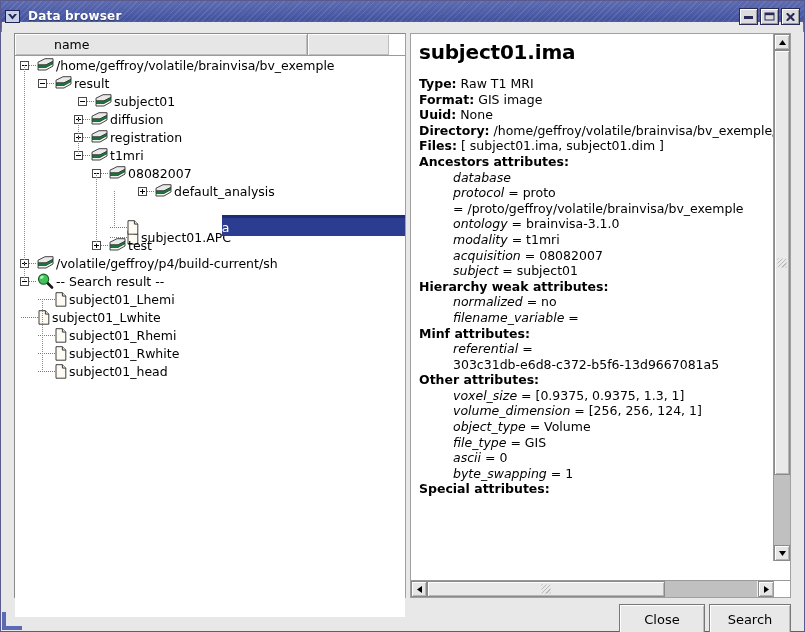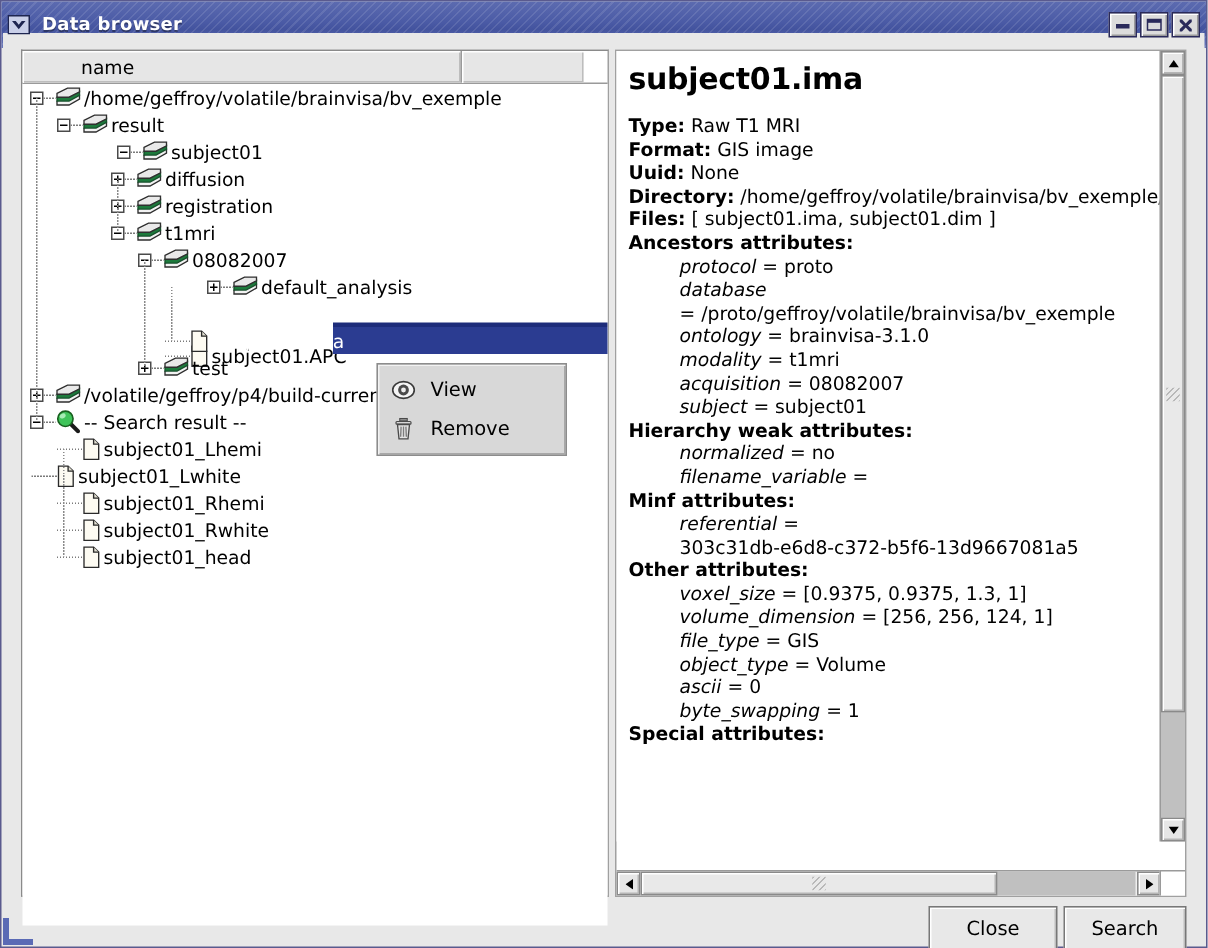--- a/index.html
+++ b/index.html
@@ -558,38 +558,38 @@
     <div id="right-panel">
       <div id="detail-view">
         <div id="detail-title">subject01.ima</div>
         <div id="detail-lines">
             <div class="dline"><b>Type:</b><span> Raw T1 MRI</span></div>
             <div class="dline"><b>Format:</b><span> GIS image</span></div>
             <div class="dline"><b>Uuid:</b><span> None</span></div>
             <div class="dline"><b>Directory:</b><span> /home/geffroy/volatile/brainvisa/bv_exemple/proto/su</span></div>
             <div class="dline"><b>Files:</b><span> [ subject01.ima, subject01.dim ]</span></div>
             <div class="dline"><b>Ancestors attributes:</b></div>
+            <div class="dline ind"><i>database</i><span></span></div>
             <div class="dline ind"><i>protocol</i><span> = proto</span></div>
-            <div class="dline ind"><i>database</i><span></span></div>
             <div class="dline ind">= /proto/geffroy/volatile/brainvisa/bv_exemple</div>
             <div class="dline ind"><i>ontology</i><span> = brainvisa-3.1.0</span></div>
             <div class="dline ind"><i>modality</i><span> = t1mri</span></div>
             <div class="dline ind"><i>acquisition</i><span> = 08082007</span></div>
             <div class="dline ind"><i>subject</i><span> = subject01</span></div>
             <div class="dline"><b>Hierarchy weak attributes:</b></div>
             <div class="dline ind"><i>normalized</i><span> = no</span></div>
             <div class="dline ind"><i>filename_variable</i><span> =</span></div>
             <div class="dline"><b>Minf attributes:</b></div>
             <div class="dline ind"><i>referential</i><span> =</span></div>
             <div class="dline ind">303c31db-e6d8-c372-b5f6-13d9667081a5</div>
             <div class="dline"><b>Other attributes:</b></div>
             <div class="dline ind"><i>voxel_size</i><span> = [0.9375, 0.9375, 1.3, 1]</span></div>
             <div class="dline ind"><i>volume_dimension</i><span> = [256, 256, 124, 1]</span></div>
+            <div class="dline ind"><i>object_type</i><span> = Volume</span></div>
             <div class="dline ind"><i>file_type</i><span> = GIS</span></div>
-            <div class="dline ind"><i>object_type</i><span> = Volume</span></div>
             <div class="dline ind"><i>ascii</i><span> = 0</span></div>
             <div class="dline ind"><i>byte_swapping</i><span> = 1</span></div>
             <div class="dline"><b>Special attributes:</b></div>
           </div>
       </div>
 
       <div class="sb-v">
         <div class="sb-btn" style="position:absolute;left:0;top:0;width:16px;height:16px;">
           <svg width="7" height="5" viewBox="0 0 7 5">
               <path d="M3.5 0 L7 5 L0 5 Z" fill="#000"></path>
@@ -626,39 +626,18 @@
       </div>
 
       <div class="corner-box"></div>
     </div>
 
     <div id="btnbar">
       <div class="dlg-btn" id="btn-close">Close</div>
       <div class="dlg-btn" id="btn-search">Search</div>
     </div>
 
-    <div id="ctxmenu">
-      <div class="ctx-item">
-        <svg width="16" height="16" viewBox="0 0 16 16">
-          <ellipse cx="8" cy="8" rx="7.2" ry="5.6" fill="#f4f4f4" stroke="#3a3a3a" stroke-width="1.1"></ellipse>
-          <circle cx="8" cy="8" r="3.6" fill="#4a4a4a"></circle>
-          <circle cx="8" cy="8" r="1.6" fill="#ededed"></circle>
-        </svg>
-        <span class="ctx-lbl">View</span>
-      </div>
-      <div class="ctx-item">
-        <svg width="16" height="16" viewBox="0 0 16 16">
-          <rect x="5.5" y="1" width="5" height="1.6" fill="#8f8f8f" stroke="#4a4a4a" stroke-width="0.7"></rect>
-          <rect x="3" y="3" width="10" height="1.8" rx="0.6" fill="#d5d5d5" stroke="#4a4a4a" stroke-width="0.8"></rect>
-          <path d="M4 5 L12 5 L11 14.6 L5 14.6 Z" fill="#e3e3e3" stroke="#4a4a4a" stroke-width="0.9"></path>
-          <line x1="6.4" y1="6.4" x2="6.1" y2="13.2" stroke="#7c7c7c" stroke-width="0.9"></line>
-          <line x1="8" y1="6.4" x2="8" y2="13.2" stroke="#7c7c7c" stroke-width="0.9"></line>
-          <line x1="9.6" y1="6.4" x2="9.9" y2="13.2" stroke="#7c7c7c" stroke-width="0.9"></line>
-        </svg>
-        <span class="ctx-lbl">Remove</span>
-      </div>
-    </div>
 
     <svg id="resize-corner" viewBox="0 0 22 22">
       <path d="M2 4 L2 20 L20 20" fill="none" stroke="#5a6ab5" stroke-width="4"></path>
     </svg>
   </div>
 </div>
 
 </body></html>

